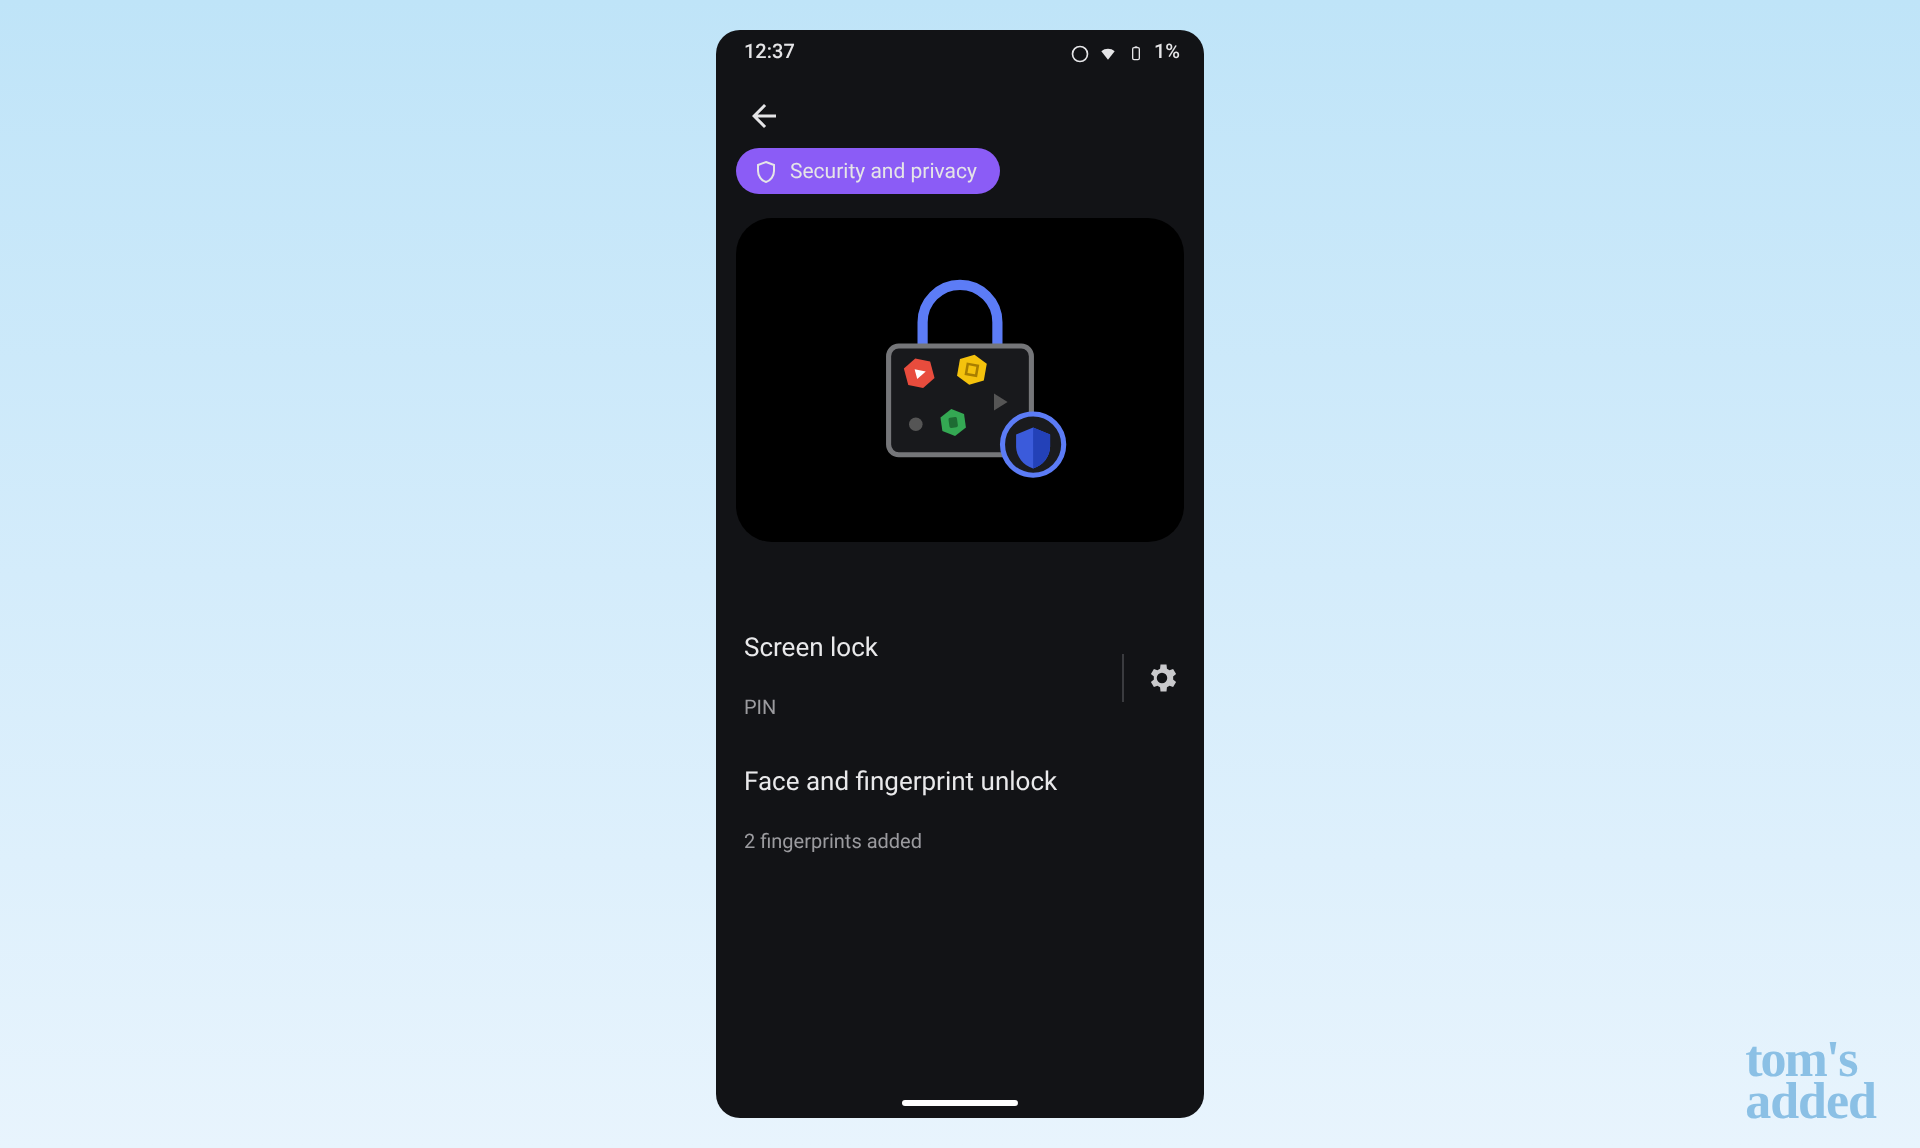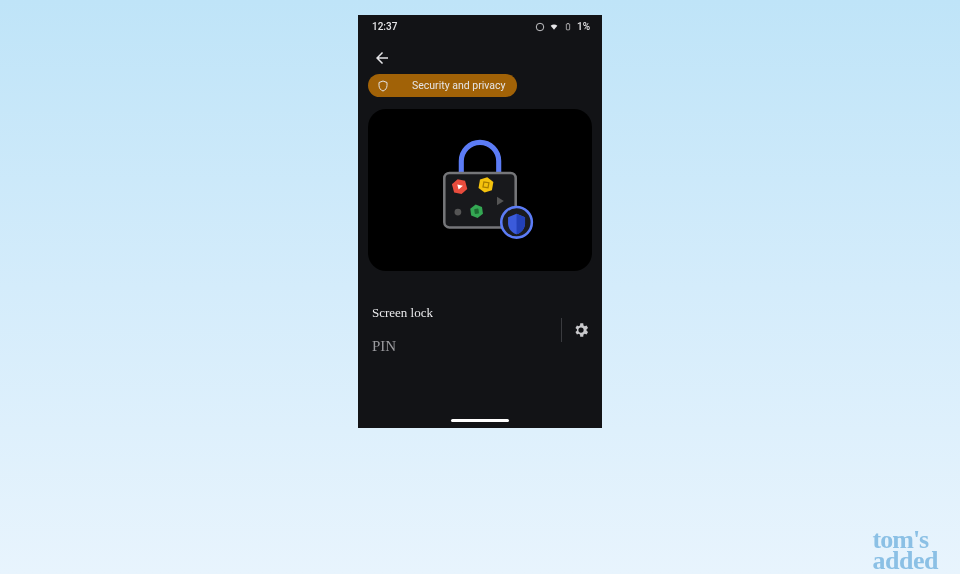--- a/index.html
+++ b/index.html
@@ -9,23 +9,23 @@
     background: linear-gradient(180deg, #bfe4f8 0%, #d4ecfb 50%, #e8f4fd 100%);
     font-family: -apple-system, BlinkMacSystemFont, "Segoe UI", Roboto, sans-serif;
     position: relative;
     overflow: hidden;
   }
   .phone {
     position: absolute;
     left: 358px;
     top: 15px;
     width: 244px;
-    height: 413px;
+    height: 544px;
     background: #121316;
-    border-radius: 0;
+    border-radius: 12px;
     color: #e5e5e7;
     overflow: hidden;
   }
   .status-bar {
     display: flex;
     justify-content: space-between;
     align-items: center;
     padding: 6px 12px 6px 14px;
     font-size: 10px;
     font-weight: 500;
@@ -55,58 +55,57 @@
   }
   .page-title {
     padding: 28px 14px 12px 14px;
     font-size: 23px;
     font-weight: 400;
     color: #f0f0f2;
   }
   .chip {
     display: inline-flex;
     align-items: center;
-    gap: 23px;
-    background: #a16207;
+    gap: 6px;
+    background: #8b5cf6;
     border-radius: 14px;
     padding: 5px 12px 5px 9px;
     margin-left: 10px;
     font-size: 10.5px;
     color: #e5e5e7;
     cursor: pointer;
   }
   .illustration {
     background: #000;
     border-radius: 18px;
     margin: 12px 10px 0 10px;
     height: 162px;
     position: relative;
     display:flex;
     align-items:center;
     justify-content:center;
   }
   .list {
-    padding: 28px 12px 0 14px;
-    font-family: Liberation Serif, serif;
+    padding: 40px 12px 0 14px;
   }
   .list-item {
     display: flex;
     align-items: center;
     justify-content: space-between;
     padding: 6px 0 18px 0;
     cursor: pointer;
   }
   .list-title {
     font-size: 13px;
     font-weight: 400;
     color: #e9e9eb;
     margin-bottom: 2px;
   }
   .list-sub {
-    font-size: 15px;
+    font-size: 10px;
     color: #9b9b9f;
     margin-top: 17px;
   }
   .gear-wrap {
     display: flex;
     align-items: center;
     gap: 10px;
   }
   .divider {
     width: 1px;
@@ -124,21 +123,21 @@
     left: 50%;
     transform: translateX(-50%);
     width: 58px;
     height: 3px;
     background: #fff;
     border-radius: 2px;
   }
   .watermark {
     position: absolute;
     right: 22px;
-    bottom: 2px;
+    bottom: 12px;
     font-family: Georgia, "Times New Roman", serif;
     color: #8bc0e5;
     font-weight: 700;
     line-height: 0.8;
     text-align: left;
   }
   .wm-top {
     font-size: 26px;
     letter-spacing: -1px;
   }
@@ -231,20 +230,26 @@
       <div class="gear-wrap">
         <div class="divider"></div>
         <div class="gear">
           <svg viewBox="0 0 24 24" width="18" height="18" fill="#c9c9cc">
               <path d="M19.4 13a7.5 7.5 0 000-2l2-1.6-2-3.4-2.4.9a7.4 7.4 0 00-1.7-1L15 3h-4l-.3 2.9a7.4 7.4 0 00-1.7 1l-2.4-.9-2 3.4L6.6 11a7.5 7.5 0 000 2l-2 1.6 2 3.4 2.4-.9a7.4 7.4 0 001.7 1L11 21h4l.3-2.9a7.4 7.4 0 001.7-1l2.4.9 2-3.4zM12 15.5a3.5 3.5 0 110-7 3.5 3.5 0 010 7z"></path>
             </svg>
         </div>
       </div>
     </div>
 
+    <div class="list-item">
+      <div>
+        <div class="list-title">Face and fingerprint unlock</div>
+        <div class="list-sub">2 fingerprints added</div>
+      </div>
+    </div>
   </div>
 
   <div class="nav-pill"></div>
 </div>
 
 <div class="watermark">
   <div class="wm-top">tom's</div>
   <div class="wm-bottom">added</div>
 </div>
 

